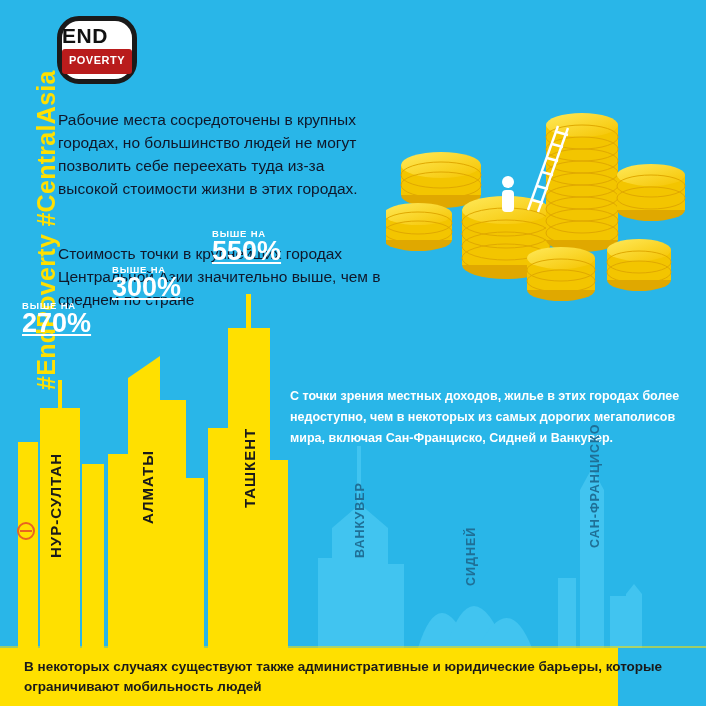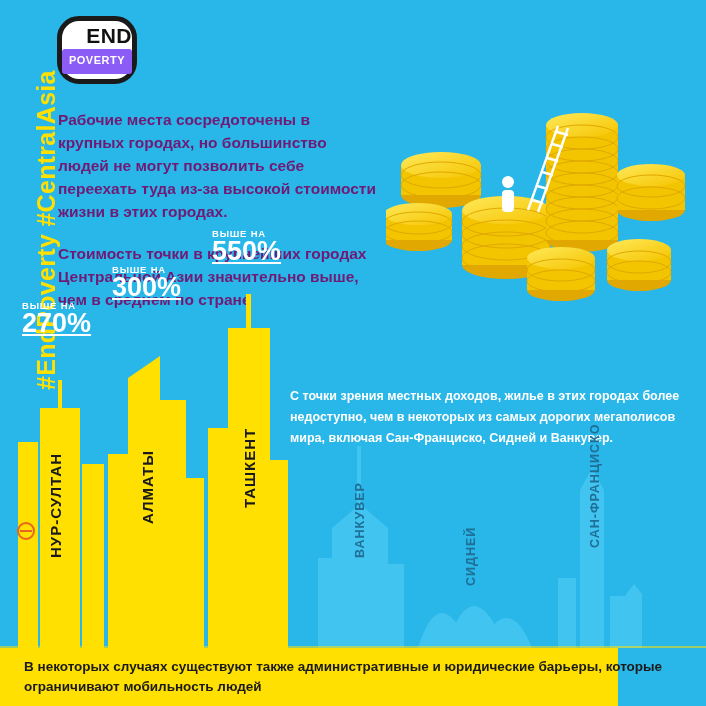--- a/index.html
+++ b/index.html
@@ -49,54 +49,54 @@
     border: 5px solid #1a1a1a;
     border-radius: 22px;
     background: #ffffff;
     box-sizing: border-box;
   }
   #logo-end {
     position: absolute;
     left: 5px;
     top: 8px;
     width: 70px;
-    text-align: right;
+    text-align: left;
     font-size: 21px;
     font-weight: bold;
     color: #111111;
     letter-spacing: 0.5px;
   }
   #logo-poverty-box {
     position: absolute;
     left: 5px;
     top: 33px;
     width: 70px;
     height: 25px;
-    background: #8b5cf6;
+    background: #b91c1c;
     border-radius: 3px;
   }
   #logo-poverty {
     position: absolute;
     left: 0;
     top: 5px;
     width: 70px;
     text-align: center;
     font-size: 11px;
     font-weight: bold;
     color: #ffffff;
     letter-spacing: 0.5px;
   }
 
   
   .para {
     position: absolute;
-    color: #701a75;
+    color: #0f172a;
     font-size: 15.5px;
     line-height: 23px;
-    font-weight: bold;
+    font-weight: normal;
   }
   #para1 { left: 58px; top: 108px; width: 320px; }
   #para2 { left: 58px; top: 242px; width: 330px; }
   #para3 {
     position: absolute;
     left: 290px;
     top: 342px;
     width: 400px;
     color: #ffffff;
     font-size: 12.5px;

